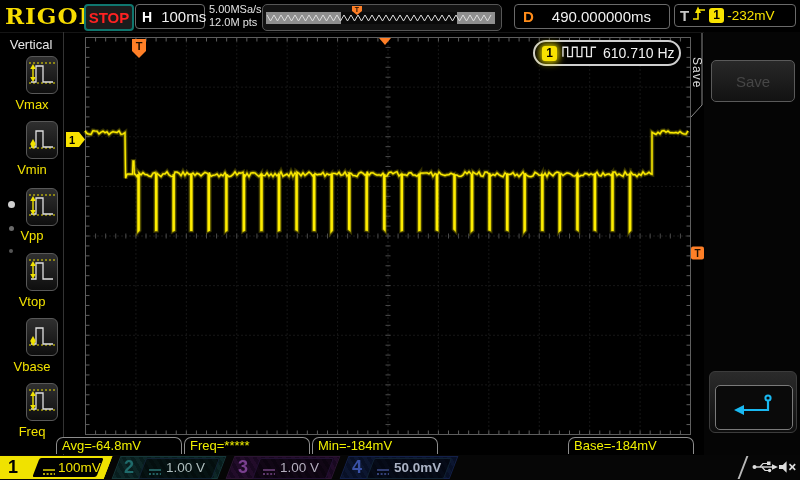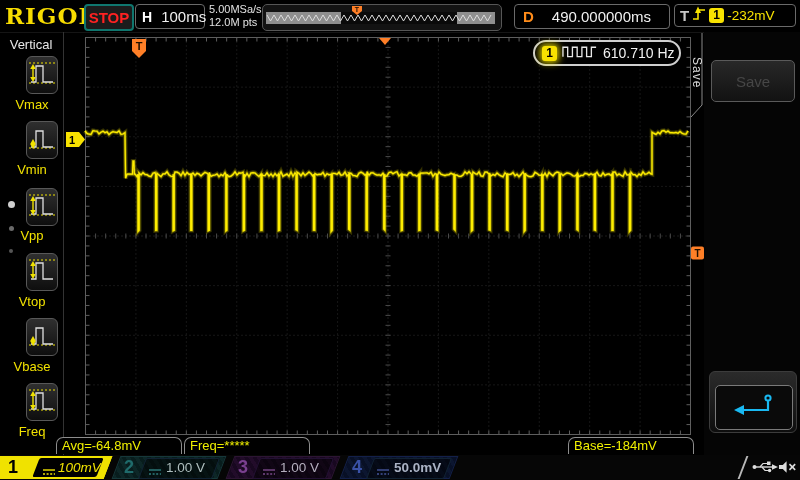--- a/index.html
+++ b/index.html
@@ -504,33 +504,34 @@
   <div class="abs" id="rm-return">
     <span><svg width="44" height="28" viewBox="0 0 44 28">
           <path d="M36,8 V18 H12" fill="none" stroke="#19b9f2" stroke-width="2.2"></path>
           <polygon points="12,13 12,23 2,18" fill="#19b9f2"></polygon>
           <circle cx="36" cy="6" r="2.6" fill="none" stroke="#19b9f2" stroke-width="2"></circle>
         </svg></span>
   </div>
 
   <div class="abs mtab" style="left:56px">Avg=-64.8mV</div>
   <div class="abs mtab" style="left:184px">Freq=*****</div>
+  <div class="abs mtab" style="left:312px">Min=-184mV</div>
   <div class="abs mtab" style="left:568px">Base=-184mV</div>
 
   <div class="abs" id="chbar">
 
     <div>
       <div class="chblk" style="left:-8px;width:116px;background:#f0e200;border:1px solid #f0e200;"></div>
       <div class="chinner" style="left:36px;width:64px;background:#000;"></div>
       <span class="chtxt chnum" style="left:8px;color:#000;">1</span>
       <span class="cicon" style="left:42px;"><svg width="14" height="10" viewBox="0 0 14 10">
             <line x1="1" y1="3" x2="13" y2="3" stroke="#f0e200" stroke-width="1.4"></line>
             <line x1="1" y1="7" x2="13" y2="7" stroke="#f0e200" stroke-width="1.4" stroke-dasharray="2 1.6"></line>
           </svg></span>
-      <span class="chtxt chval" style="left:58px;color:#f0e200;font-style:italic;">100mV</span>
+      <span class="chtxt chval" style="left:58px;color:#f0e200;">100mV</span>
     </div>
 
     <div>
       <div class="chblk" style="left:116px;width:106px;border:1px solid #16383a;background:repeating-linear-gradient(45deg,#0d2727 0 3px,#081d1d 3px 6px);"></div>
       <div class="chinner" style="left:142px;width:72px;background:rgba(0,0,0,.5);border:1px solid #123;"></div>
       <span class="chtxt chnum" style="left:124px;color:#1f6b6b;">2</span>
       <span class="cicon" style="left:148px;"><svg width="14" height="10" viewBox="0 0 14 10">
             <line x1="1" y1="3" x2="13" y2="3" stroke="#2e7d7d" stroke-width="1.4"></line>
             <line x1="1" y1="7" x2="13" y2="7" stroke="#2e7d7d" stroke-width="1.4" stroke-dasharray="2 1.6"></line>
           </svg></span>

